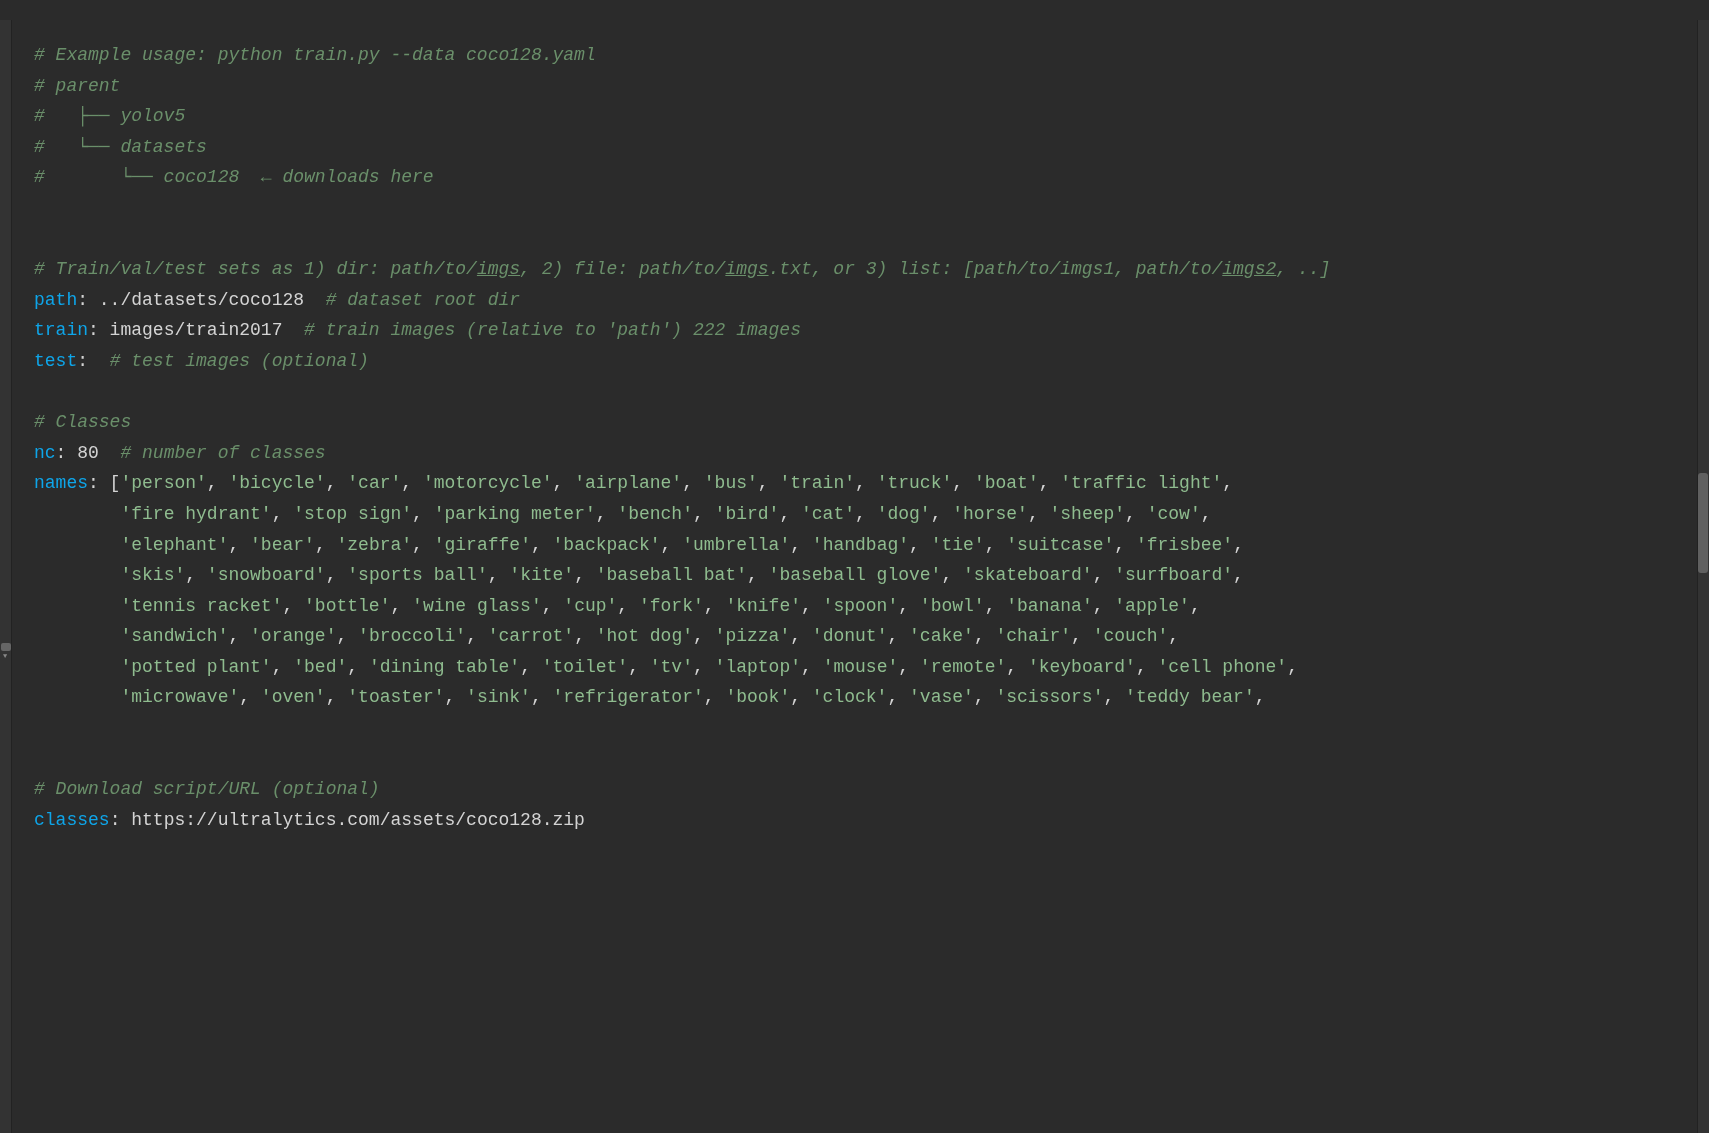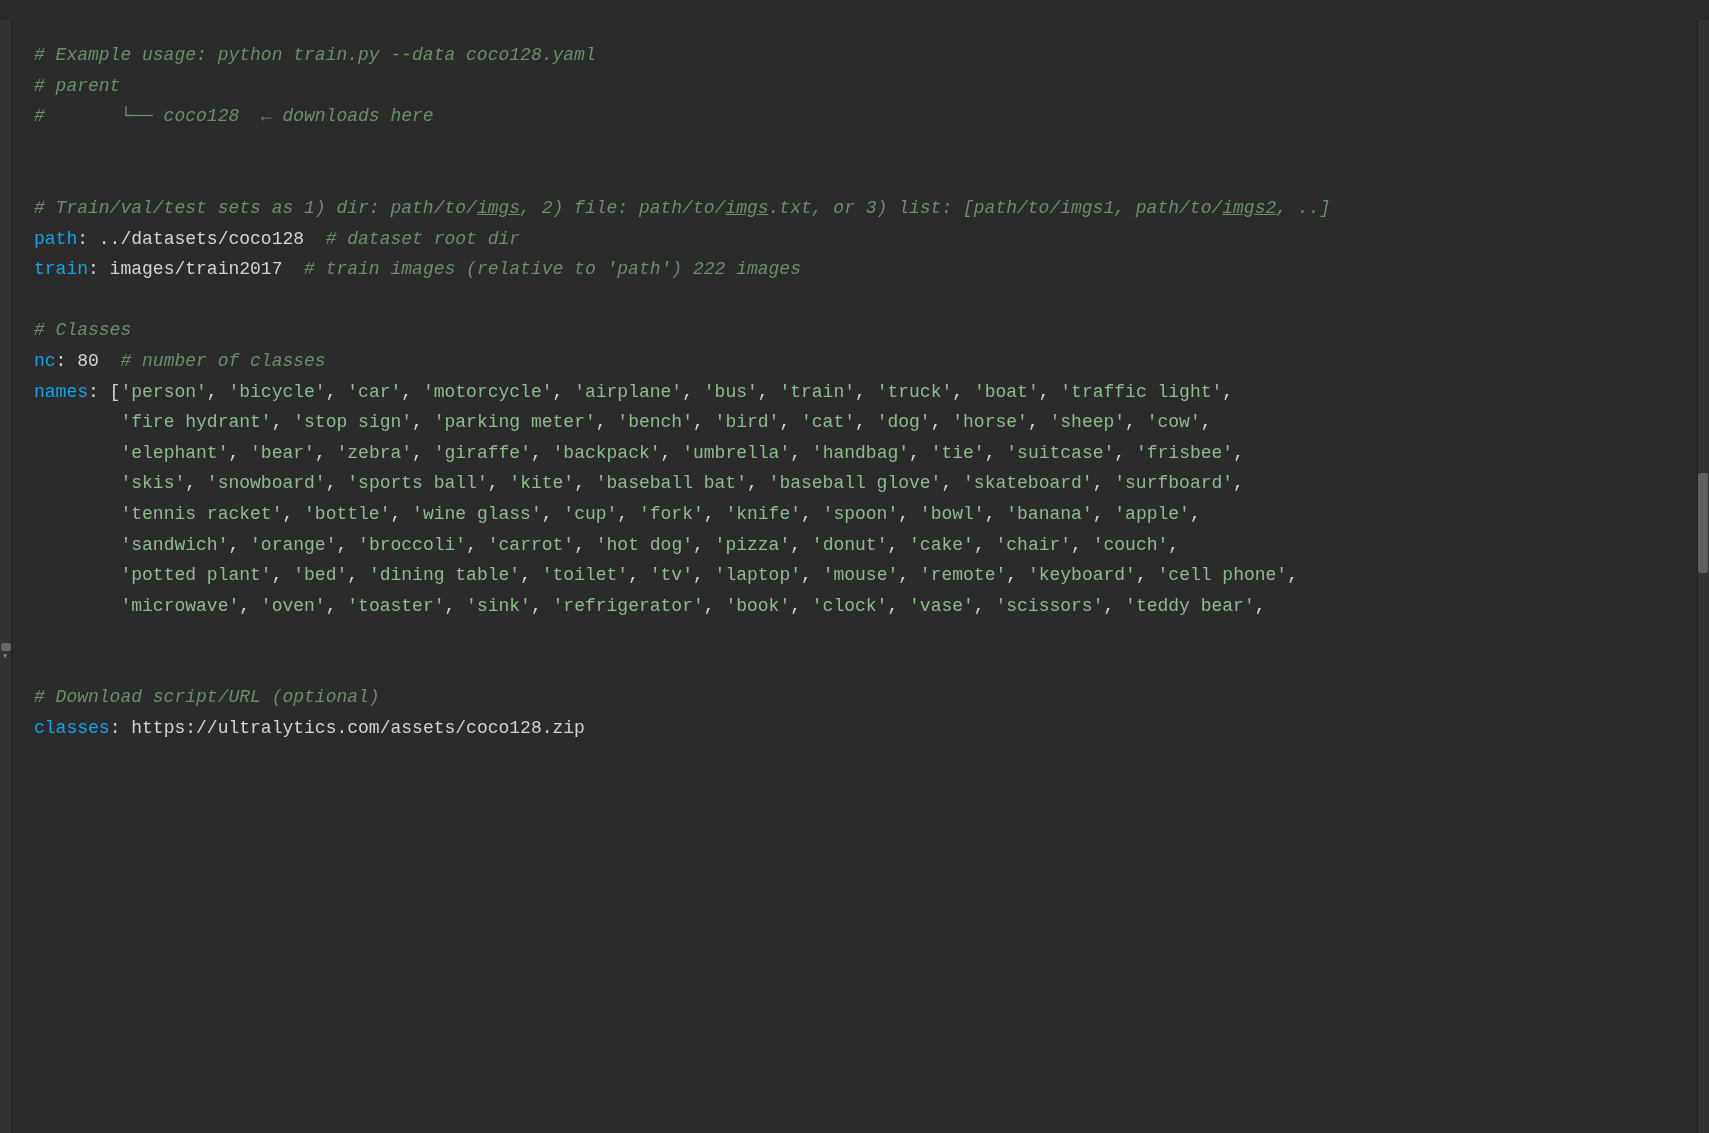--- a/index.html
+++ b/index.html
@@ -28,34 +28,37 @@
   </style>
 </head>
 <body>
 
 <div class="code-container">
 
   <span class="line comment"># Example usage: python train.py --data coco128.yaml</span>
 
   <span class="line comment"># parent</span>
 
+  <span class="line comment">#   ├── yolov5</span>
 
+  <span class="line comment">#   └── datasets</span>
 
   <span class="line comment">#       └── coco128  ← downloads here</span>
 
   <span class="line">&nbsp;</span>
   <span class="line">&nbsp;</span>
 
   <span class="line comment"># Train/val/test sets as 1) dir: path/to/<span style="text-decoration:underline">imgs</span>, 2) file: path/to/<span style="text-decoration:underline">imgs</span>.txt, or 3) list: [path/to/<span style="">imgs1</span>, path/to/<span style="text-decoration:underline">imgs2</span>, ..]</span>
 
   <span class="line"><span class="key-orange">path</span><span class="value-white">: ../datasets/coco128</span><span class="comment">  # dataset root dir</span></span>
 
   <span class="line"><span class="key-orange">train</span><span class="value-white">: images/train2017</span><span class="comment">  # train images (relative to 'path') 222 images</span></span>
 
 
+  <span class="line"><span class="key-orange">test</span><span class="value-white">:  </span><span class="comment"># test images (optional)</span></span>
 
   <span class="line">&nbsp;</span>
 
   <span class="line comment"># Classes</span>
 
   <span class="line"><span class="key-orange">nc</span><span class="value-white">: 80</span><span class="comment">  # number of classes</span></span>
 
   <span class="line"><span class="key-orange">names</span><span class="value-white">: [</span><span class="value-string">'person'</span><span class="value-white">, </span><span class="value-string">'bicycle'</span><span class="value-white">, </span><span class="value-string">'car'</span><span class="value-white">, </span><span class="value-string">'motorcycle'</span><span class="value-white">, </span><span class="value-string">'airplane'</span><span class="value-white">, </span><span class="value-string">'bus'</span><span class="value-white">, </span><span class="value-string">'train'</span><span class="value-white">, </span><span class="value-string">'truck'</span><span class="value-white">, </span><span class="value-string">'boat'</span><span class="value-white">, </span><span class="value-string">'traffic light'</span><span class="value-white">,</span></span>
 
   <span class="line"><span class="value-white">        </span><span class="value-string">'fire hydrant'</span><span class="value-white">, </span><span class="value-string">'stop sign'</span><span class="value-white">, </span><span class="value-string">'parking meter'</span><span class="value-white">, </span><span class="value-string">'bench'</span><span class="value-white">, </span><span class="value-string">'bird'</span><span class="value-white">, </span><span class="value-string">'cat'</span><span class="value-white">, </span><span class="value-string">'dog'</span><span class="value-white">, </span><span class="value-string">'horse'</span><span class="value-white">, </span><span class="value-string">'sheep'</span><span class="value-white">, </span><span class="value-string">'cow'</span><span class="value-white">,</span></span>

